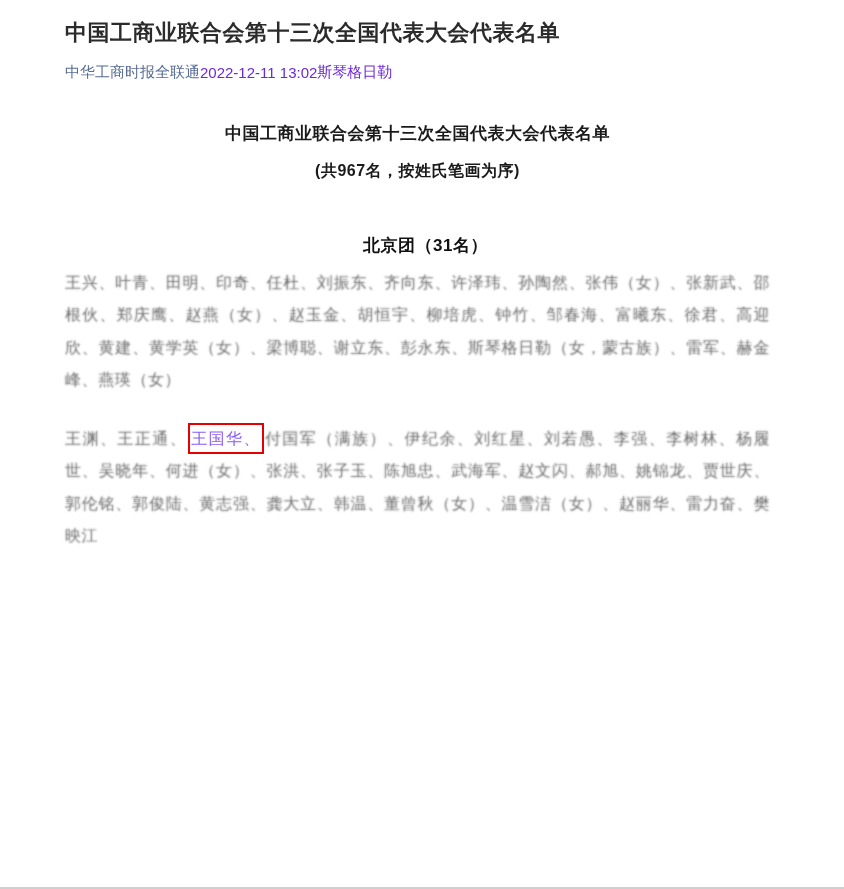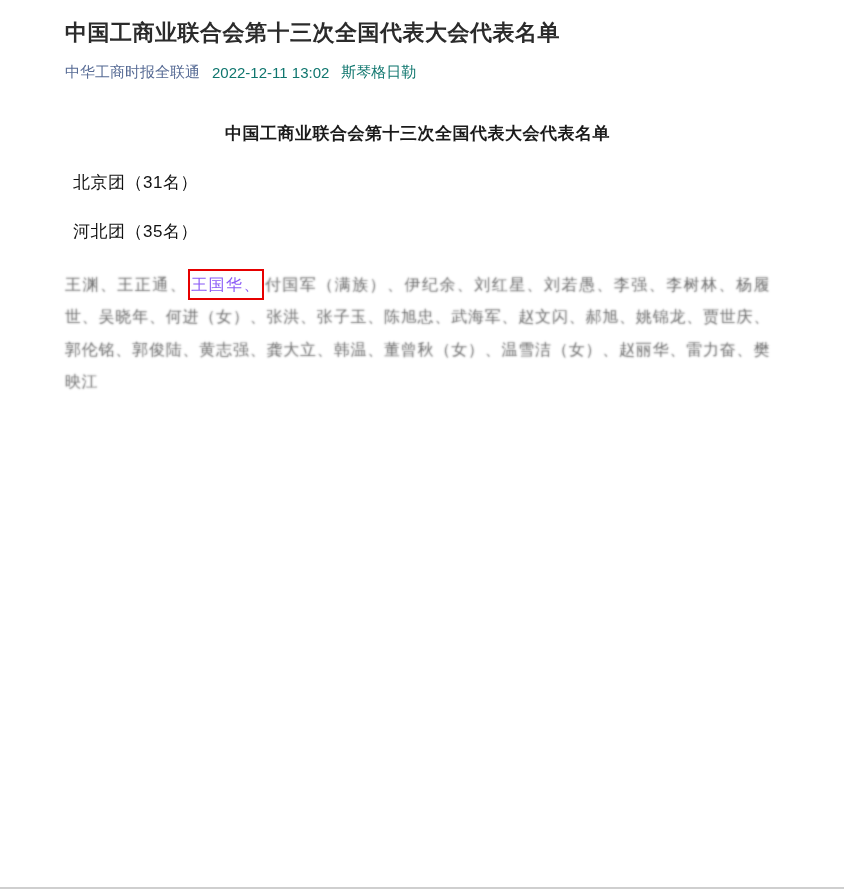--- a/index.html
+++ b/index.html
@@ -18,48 +18,48 @@
     font-weight:bold;
     color:#2b2b2b;
     line-height:1.4;
     margin:0 0 14px 0;
     letter-spacing:0.5px;
   }
   .meta-row{
     font-size:15px;
     display:flex;
     align-items:center;
-    gap:12px;
     margin-bottom:40px;
   }
   .source-link{color:#576b95;cursor:pointer;text-decoration:none;}
-  .meta-gray{color:#0f766e;}
+  .meta-gray{color:#6d28d9;}
   .doc-title{
     text-align:center;
     font-size:17px;
     font-weight:bold;
     color:#1a1a1a;
     margin:0 0 16px 0;
     letter-spacing:0.5px;
   }
   .doc-subtitle{
     text-align:center;
     font-size:16px;
     font-weight:bold;
     color:#1a1a1a;
     margin:0 0 52px 0;
     letter-spacing:0.5px;
   }
   .section{margin:0 0 26px 0;}
   .section-heading{
     font-size:17px;
-    font-weight:normal;
+    font-weight:bold;
     color:#111;
-    margin:26px 0 10px 8px;
+    margin:26px 0 10px 16px;
     letter-spacing:0.5px;
+    text-align:center;
   }
   .names{
     font-size:16px;
     line-height:32.5px;
     letter-spacing:0.6px;
     text-align:justify;
     margin:0;
     
     color:transparent;
     text-shadow:0 0 2px rgba(95,95,95,0.95);
@@ -80,30 +80,31 @@
   <h1 class="article-title">中国工商业联合会第十三次全国代表大会代表名单</h1>
 
   <div class="meta-row">
     <span class="source-link">中华工商时报全联通</span>
     <span class="meta-gray">2022-12-11 13:02</span>
     <span class="meta-gray">斯琴格日勒</span>
   </div>
 
   <div class="doc-title">中国工商业联合会第十三次全国代表大会代表名单</div>
 
+  <div class="doc-subtitle">(共967名，按姓氏笔画为序)</div>
 
   <div class="section">
     <div class="section-heading">北京团（31名）</div>
+    <p class="names">王兴、叶青、田明、印奇、任杜、刘振东、齐向东、许泽玮、孙陶然、张伟（女）、张新武、邵根伙、郑庆鹰、赵燕（女）、赵玉金、胡恒宇、柳培虎、钟竹、邹春海、富曦东、徐君、高迎欣、黄建、黄学英（女）、梁博聪、谢立东、彭永东、斯琴格日勒（女，蒙古族）、雷军、赫金峰、燕瑛（女）</p>
   </div>
 
   <div class="section">
   </div>
 
   <div class="section">
-    <div class="section-heading">河北团（35名）</div>
   </div>
 
   <div class="section">
     <p class="names">
       <span>王渊、王正通、</span><span class="hl-name">王国华、</span><span>付国军（满族）、伊纪余、刘红星、刘若愚、李强、李树林、杨履世、吴晓年、何进（女）、张洪、张子玉、陈旭忠、武海军、赵文闪、郝旭、姚锦龙、贾世庆、郭伦铭、郭俊陆、黄志强、龚大立、韩温、董曾秋（女）、温雪洁（女）、赵丽华、雷力奋、樊映江</span>
     </p>
   </div>
 
 </div>
 

